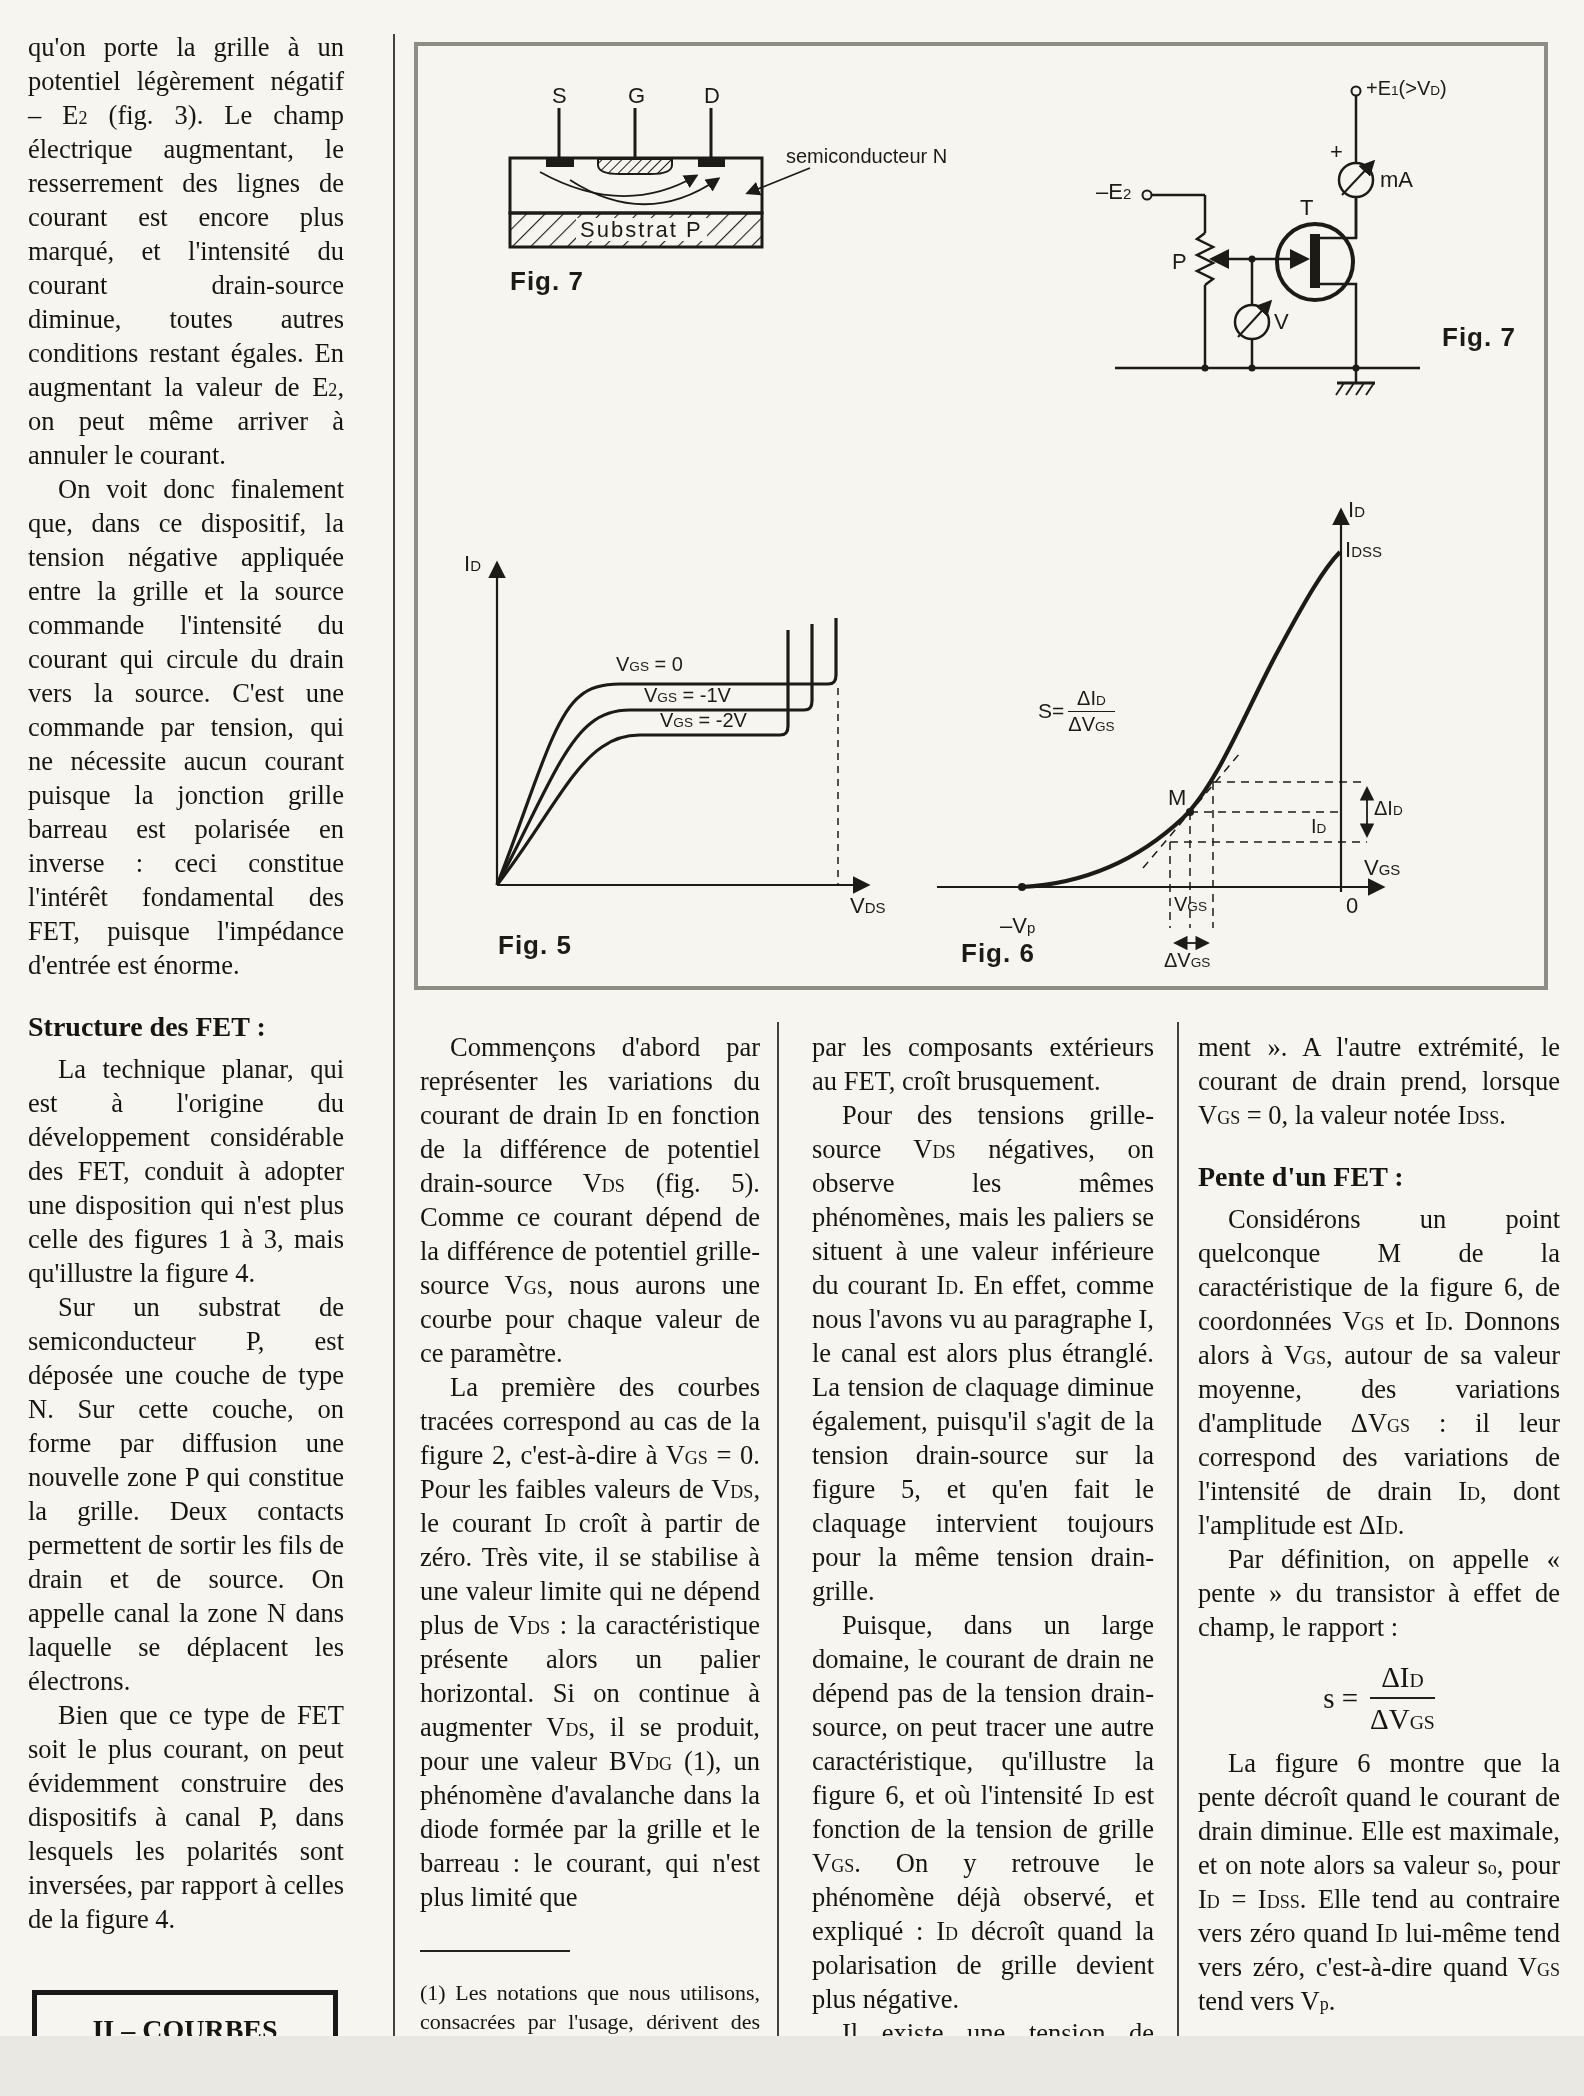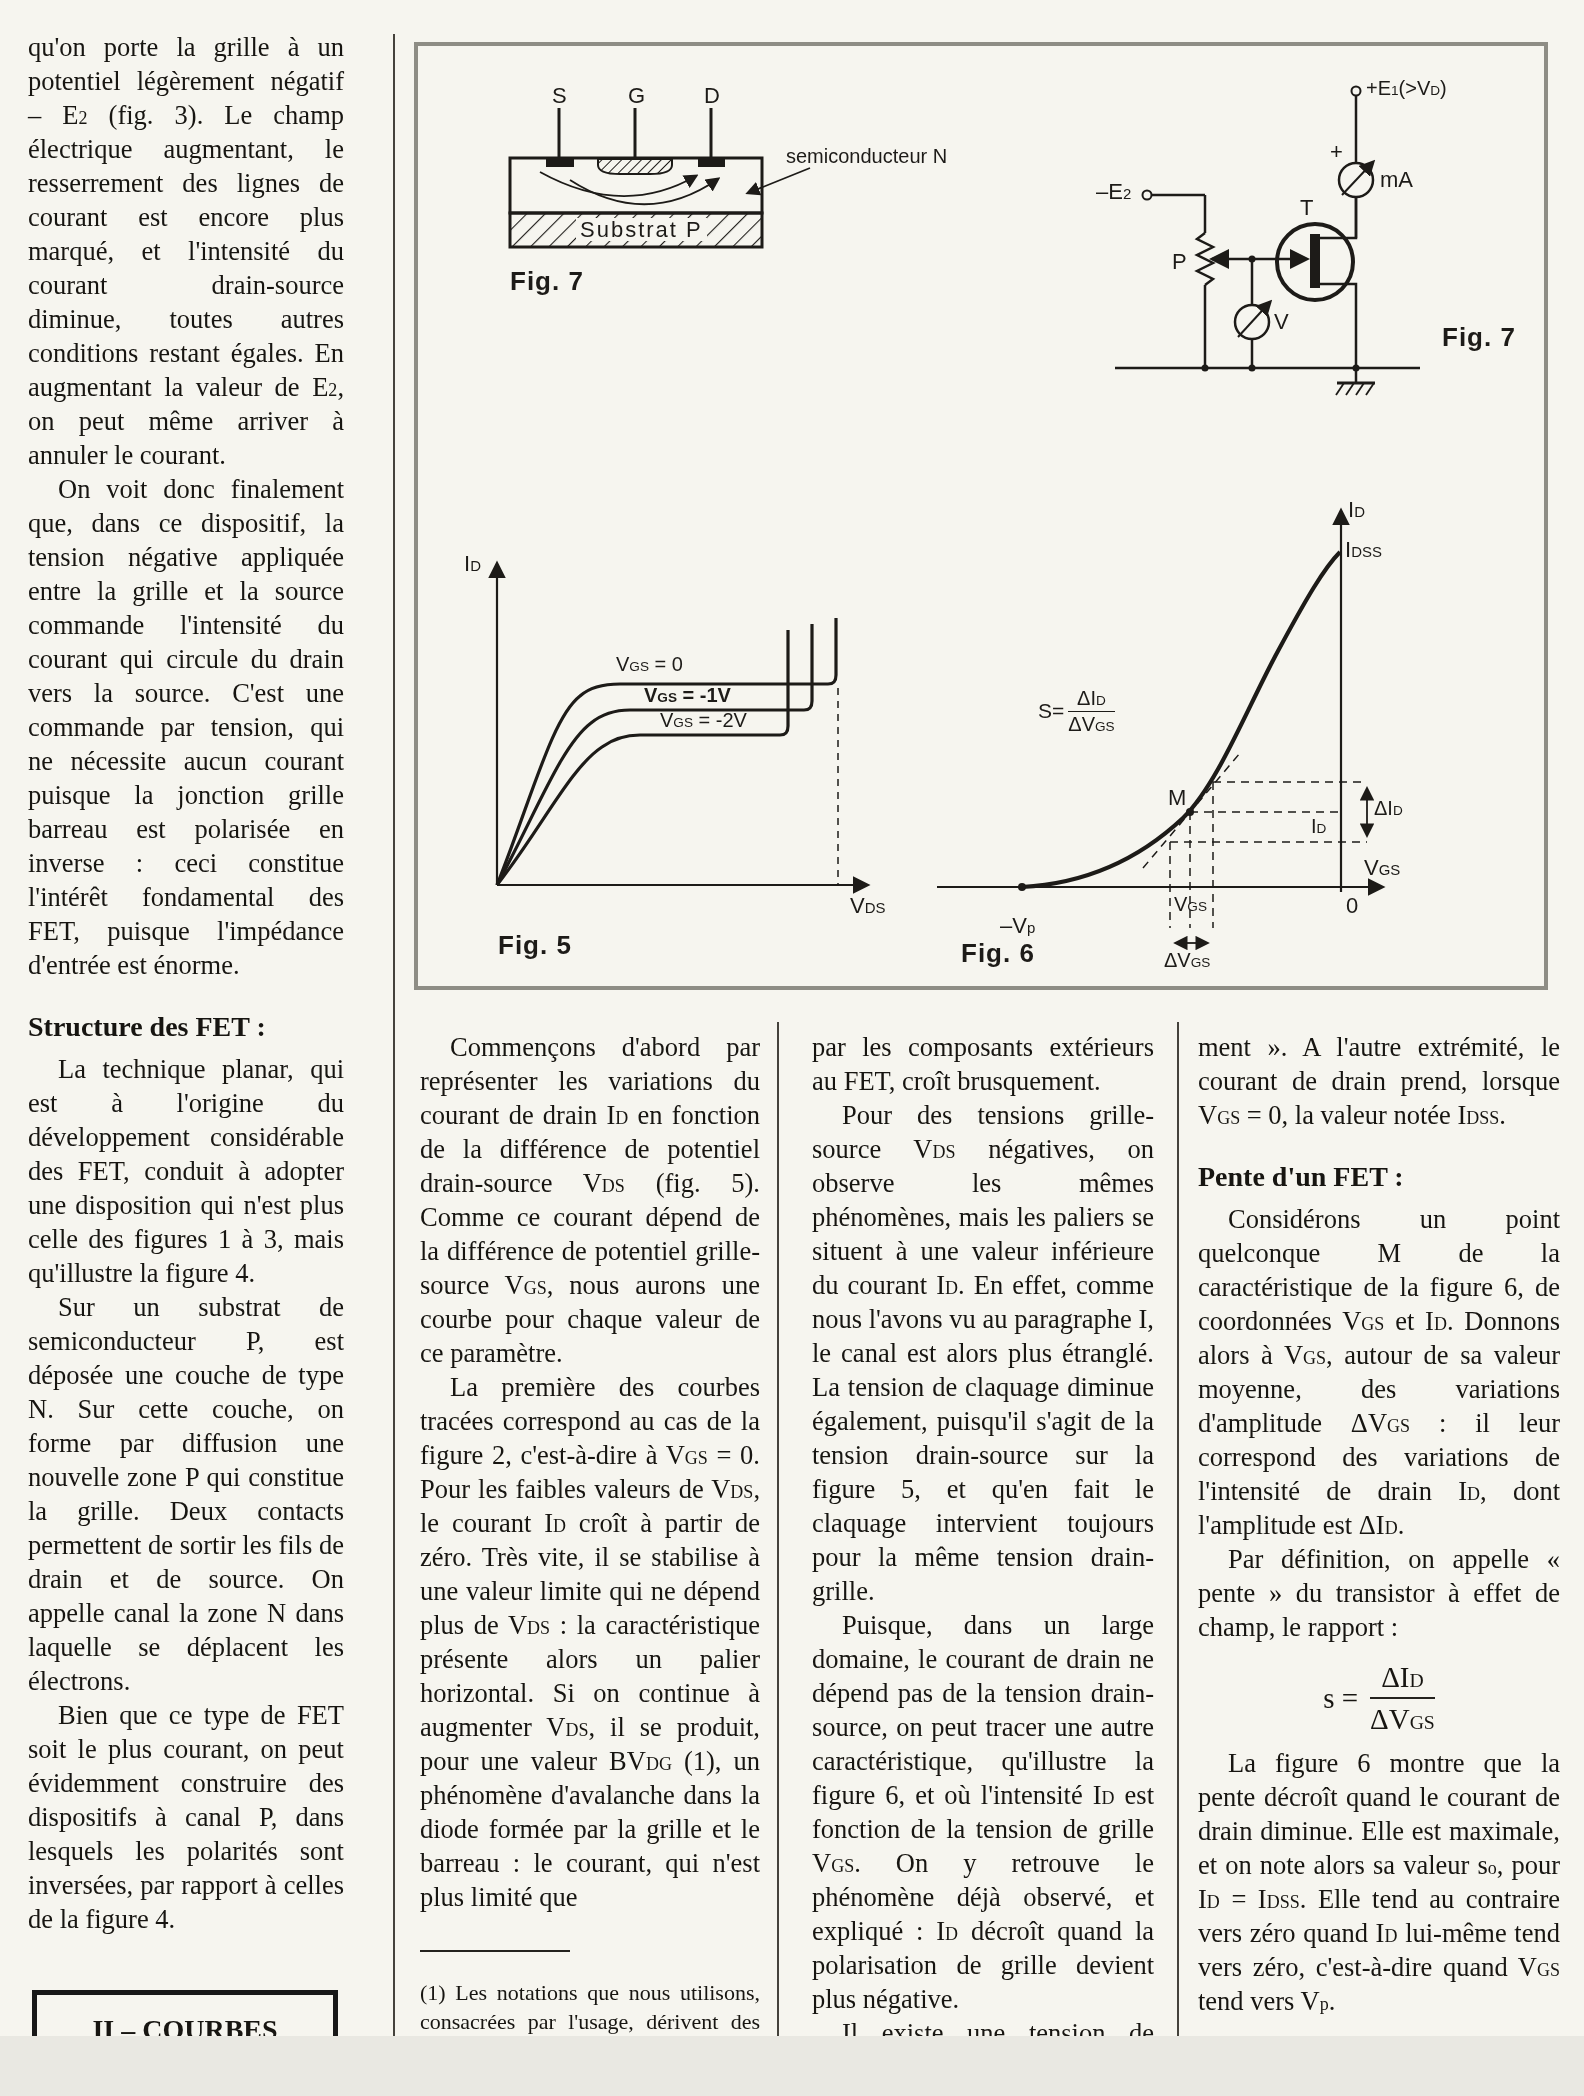--- a/index.html
+++ b/index.html
@@ -163,21 +163,21 @@
     <div class="fl s22" style="left:134px;top:38px;">S</div>
     <div class="fl s22" style="left:210px;top:38px;">G</div>
     <div class="fl s22" style="left:286px;top:38px;">D</div>
     <div class="fl s22 knock" style="left:158px;top:172px;letter-spacing:2px;">Substrat P</div>
     <div class="fl s20" style="left:368px;top:100px;">semiconducteur N</div>
     <div class="fl b" style="left:92px;top:222px;">Fig. 7</div>
 
     <div class="fl s22" style="left:46px;top:506px;">I<sub>D</sub></div>
     <div class="fl s22" style="left:432px;top:848px;">V<sub>DS</sub></div>
     <div class="fl s20" style="left:198px;top:608px;">V<sub>GS</sub> = 0</div>
-    <div class="fl s20" style="left:226px;top:639px;font-weight:bold;">V<sub>GS</sub> = -1V</div>
+    <div class="fl s20" style="left:226px;top:639px;">V<sub>GS</sub> = -1V</div>
     <div class="fl s20" style="left:242px;top:664px;">V<sub>GS</sub> = -2V</div>
     <div class="fl b" style="left:80px;top:886px;">Fig. 5</div>
 
     <div class="fl s22" style="left:930px;top:452px;">I<sub>D</sub></div>
     <div class="fl s22" style="left:927px;top:492px;">I<sub>DSS</sub></div>
     <div class="fl s22" style="left:946px;top:810px;">V<sub>GS</sub></div>
     <div class="fl s22" style="left:582px;top:848px;margin-top:20px;">–V<sub>p</sub></div>
     <div class="fl s22" style="left:928px;top:848px;">0</div>
     <div class="fl s22" style="left:750px;top:740px;">M</div>
     <div class="fl s20" style="left:893px;top:770px;">I<sub>D</sub></div>

